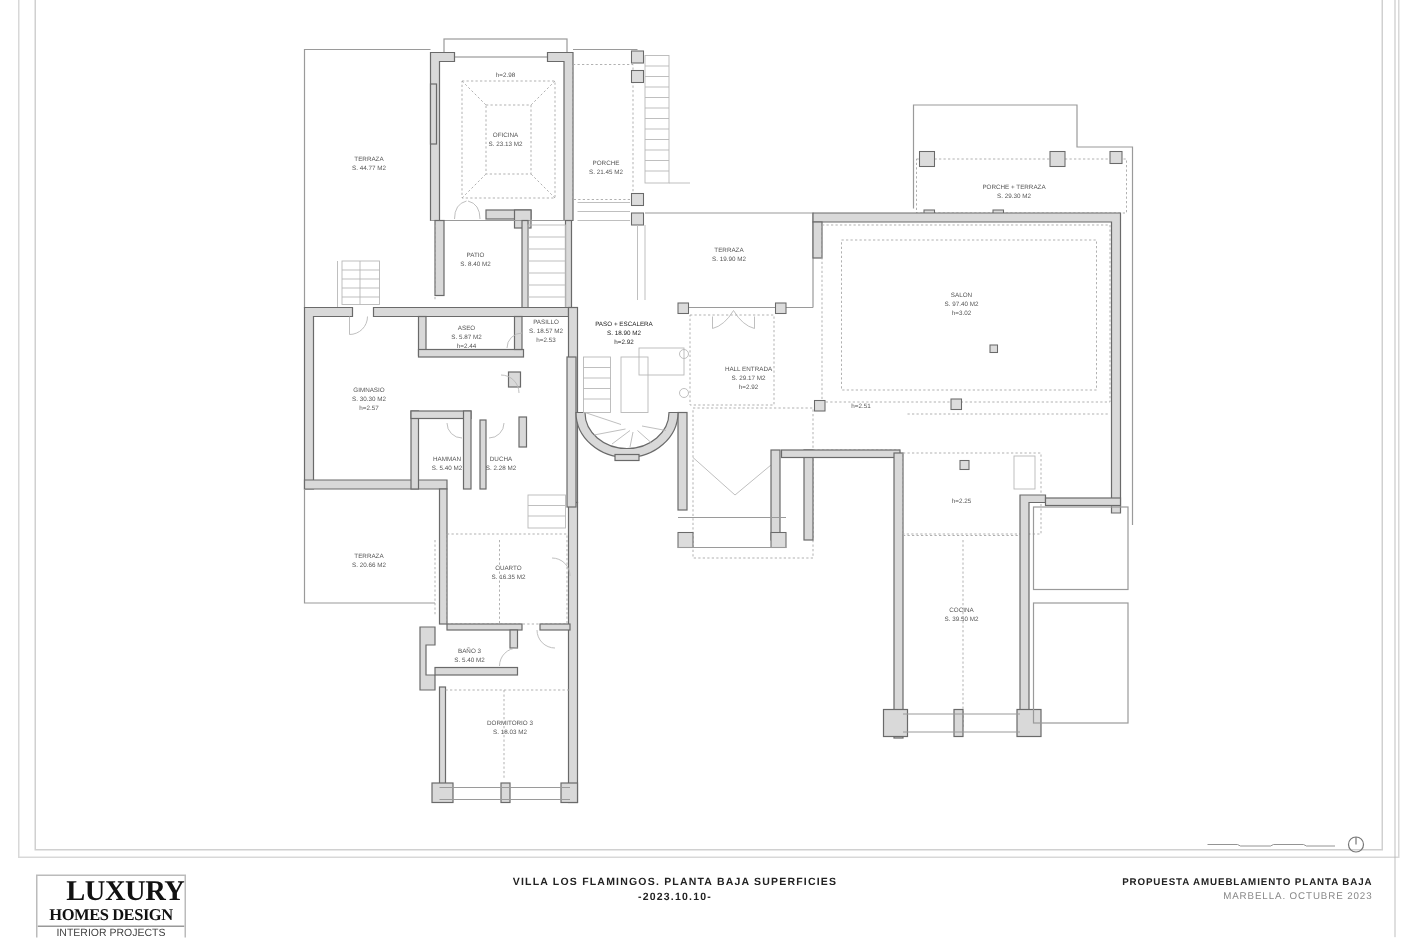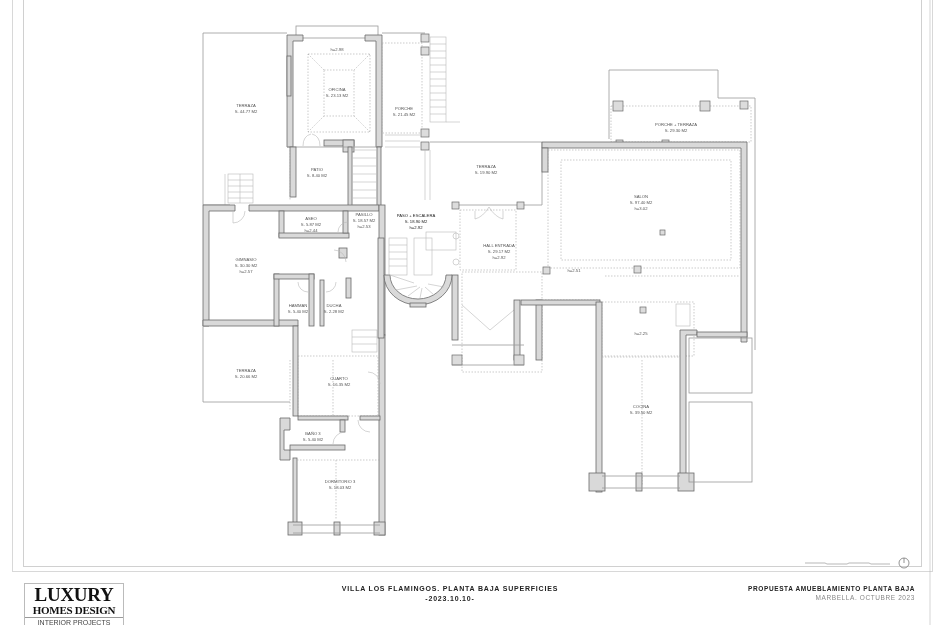--- a/index.html
+++ b/index.html
@@ -7,21 +7,21 @@
   .frame-outer{position:absolute;left:12px;top:-2px;width:919px;height:572px;border:1px solid #d8d8d8;}
   .frame-inner{position:absolute;left:23px;top:-2px;width:897px;height:567px;border:1px solid #d0d0d0;}
   svg.plan{position:absolute;left:0;top:0;width:945px;height:625px;}
   .lbl{font-family:"Liberation Sans",sans-serif;font-size:4.2px;fill:#555;text-anchor:middle;}
   .wall{fill:#d9d9d9;stroke:#6a6a6a;stroke-width:0.8;}
   .line{fill:none;stroke:#9a9a9a;stroke-width:0.8;}
   .dline{fill:none;stroke:#a8a8a8;stroke-width:0.6;stroke-dasharray:1.5 1.5;}
   .thin{fill:none;stroke:#b8b8b8;stroke-width:0.6;}
   .col{fill:#dcdcdc;stroke:#6a6a6a;stroke-width:0.7;}
   .logo{position:absolute;left:24px;top:583px;width:98px;height:50px;border:1px solid #bbb;background:#fff;text-align:center;color:#111;overflow:hidden;}
-  .logo .l1{font-family:"Liberation Serif",serif;font-weight:bold;font-size:19px;line-height:18px;letter-spacing:-0.3px;margin-top:2px;}
+  .logo .l1{font-family:"Liberation Serif",serif;font-weight:bold;font-size:19px;line-height:18px;letter-spacing:-0.3px;margin-top:2px;text-align:right;}
   .logo .l2{font-family:"Liberation Serif",serif;font-weight:bold;font-size:11px;line-height:12px;letter-spacing:-0.3px;}
   .logo .l3{font-family:"Liberation Sans",sans-serif;font-size:7px;line-height:9px;color:#444;border-top:1px solid #999;margin-top:1px;}
   .title-center{position:absolute;left:300px;top:584px;width:300px;text-align:center;font-size:7px;font-weight:bold;letter-spacing:0.8px;color:#222;line-height:10px;}
   .title-right{position:absolute;right:30px;top:584px;width:250px;text-align:right;font-size:6.5px;font-weight:bold;letter-spacing:0.6px;color:#222;line-height:9px;}
   .title-right .sub{font-weight:normal;color:#888;}
 </style>
 </head>
 <body>
 
 <div class="frame-outer"></div>

